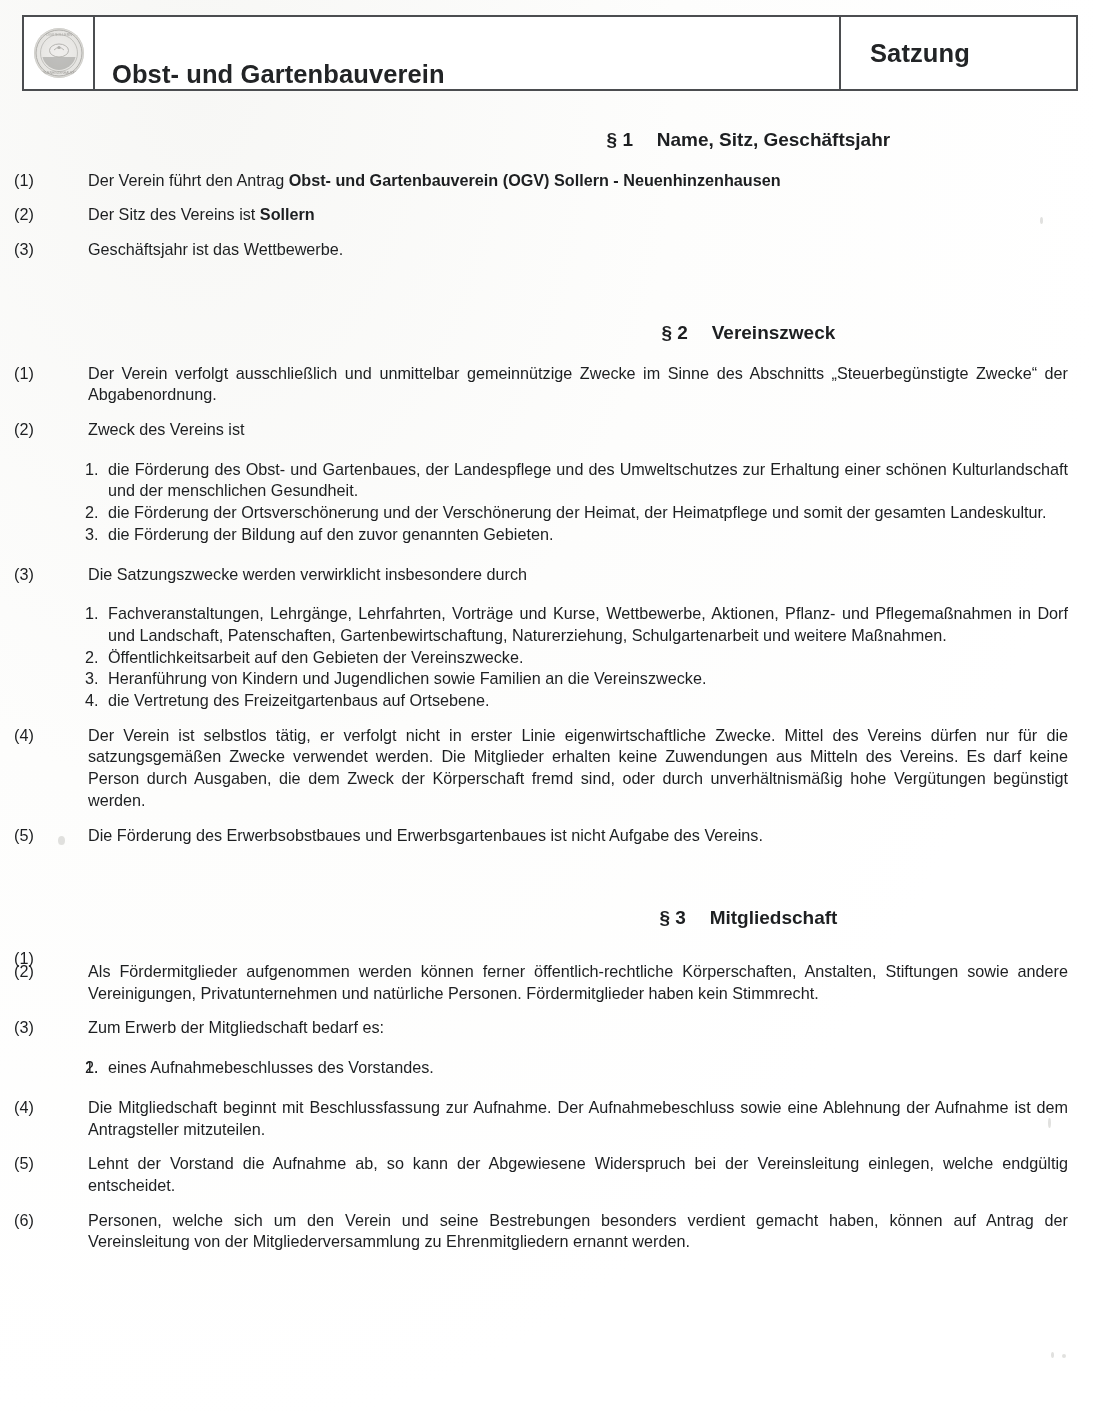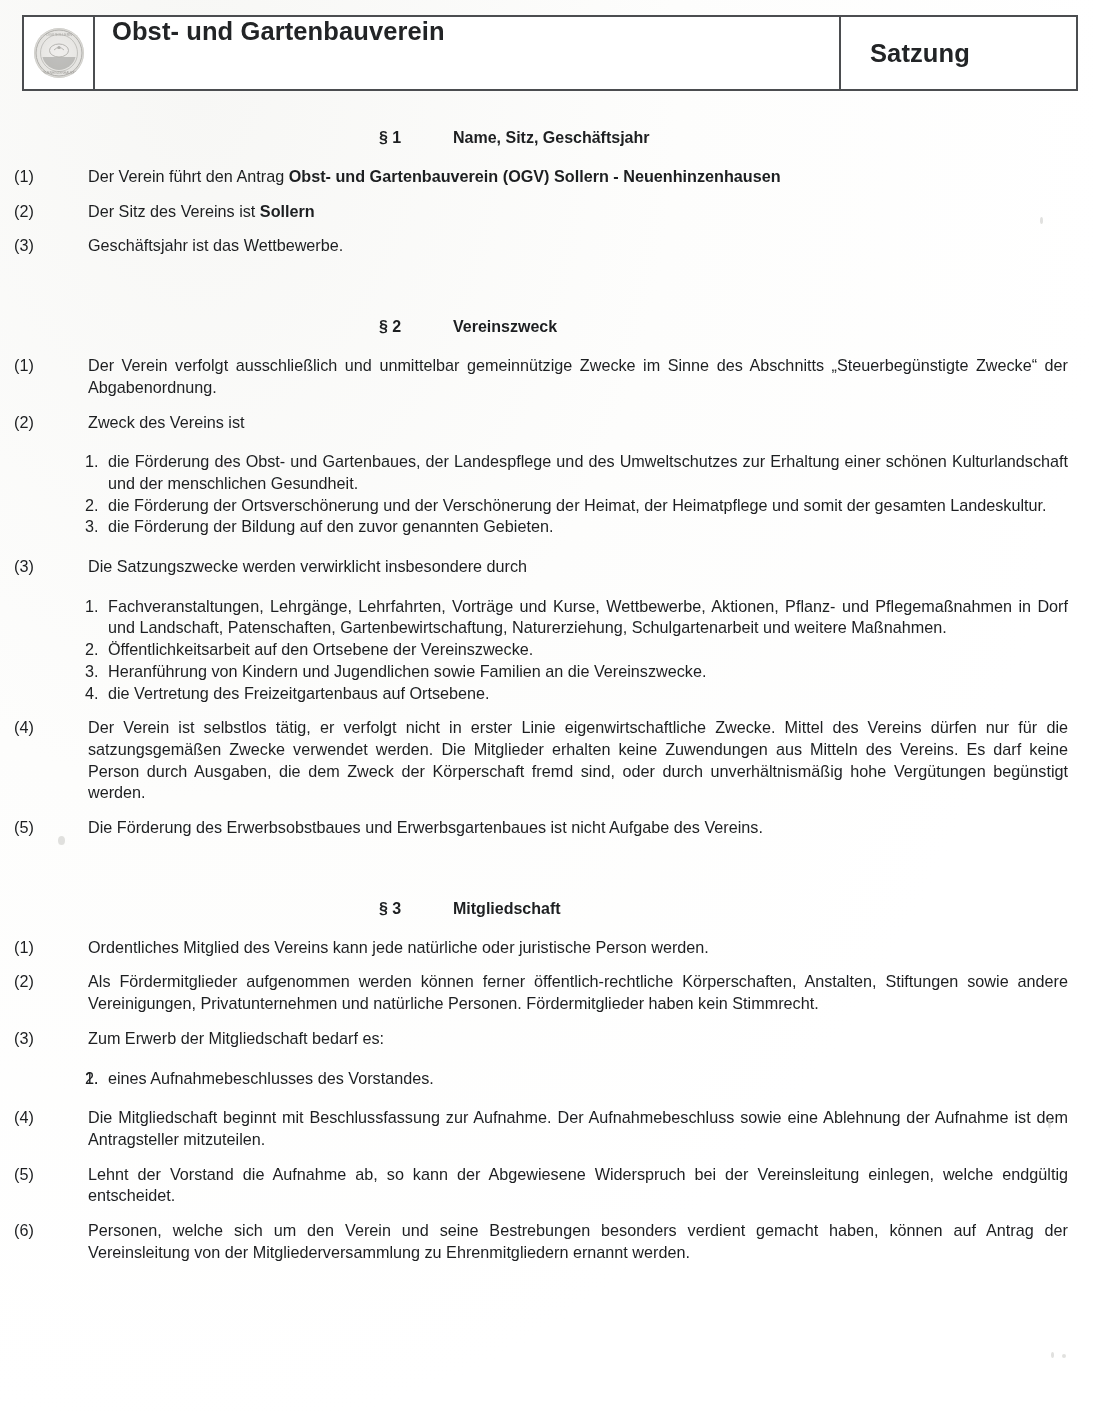--- a/index.html
+++ b/index.html
@@ -57,21 +57,21 @@
     box-shadow: inset 0 0 0 1px #d2d1cd;
     overflow: hidden;
   }
   .logo-seal svg { display:block; width:50px; height:50px; opacity:.62; }
 
   .title-cell {
     flex: 1 1 auto;
     border-right: 2px solid #4b4d50;
     box-sizing: border-box;
     display: flex;
-    align-items: flex-start;
+    align-items: flex-end;
     padding-left: 17px;
   }
   .title-cell .doc-title {
     font-size: 25.5px;
     font-weight: bold;
     letter-spacing: .1px;
     color: #222426;
   }
   .kind-cell {
     flex: 0 0 235px;
@@ -92,22 +92,22 @@
   .body {
     position: absolute;
     left: 0;
     top: 128px;
     width: 1094px;
   }
 
   .section { position: relative; }
 
   .section-heading {
-    text-align: left;
-    font-size: 16px;
+    text-align: center;
+    font-size: 19px;
     font-weight: bold;
     color: #1d1f21;
     padding-left: 379px;
     margin: 0;
     line-height: 1.25;
   }
   .section-heading .sym { display: inline-block; min-width: 74px; }
 
   .para {
     position: relative;
@@ -261,21 +261,21 @@
         <span class="marker">(3)</span><span>Die Satzungszwecke werden verwirklicht insbesondere durch</span>
       </p>
 
       <div class="gap-m"></div>
 
       <ol class="numlist">
         <li>
           <span class="num">1.</span><span>Fachveranstaltungen, Lehrgänge, Lehrfahrten, Vorträge und Kurse, Wettbewerbe, Aktionen, Pflanz- und Pflegemaßnahmen in Dorf und Landschaft, Patenschaften, Gartenbewirtschaftung, Naturerziehung, Schulgartenarbeit und weitere Maßnahmen.</span>
         </li>
         <li>
-          <span class="num">2.</span><span>Öffentlichkeitsarbeit auf den Ortsebene der Vereinszwecke.</span>
+          <span class="num">2.</span><span>Öffentlichkeitsarbeit auf den Gebieten der Vereinszwecke.</span>
         </li>
         <li>
           <span class="num">3.</span><span>Heranführung von Kindern und Jugendlichen sowie Familien an die Vereinszwecke.</span>
         </li>
         <li>
           <span class="num">4.</span><span>die Vertretung des Freizeitgartenbaus auf Ortsebene.</span>
         </li>
       </ol>
 
       <div class="gap-s"></div>
@@ -294,21 +294,21 @@
     <div class="gap-xxl"></div>
 
     <div class="section">
       <p class="section-heading">
         <span class="sym">§ 3</span><span>Mitgliedschaft</span>
       </p>
 
       <div class="gap-m"></div>
 
       <p class="para">
-        <span class="marker">(1)</span><span>Ordentliches Mitglied des Vereins kann jede natürliche oder juristische Person werden.</span>
+        <span class="marker">(1)</span>
       </p>
 
       <div class="gap-s"></div>
 
       <p class="para">
         <span class="marker">(2)</span><span>Als Fördermitglieder aufgenommen werden können ferner öffentlich-rechtliche Körperschaften, Anstalten, Stiftungen sowie andere Vereinigungen, Privatunternehmen und natürliche Personen. Fördermitglieder haben kein Stimmrecht.</span>
       </p>
 
       <div class="gap-s"></div>
 

